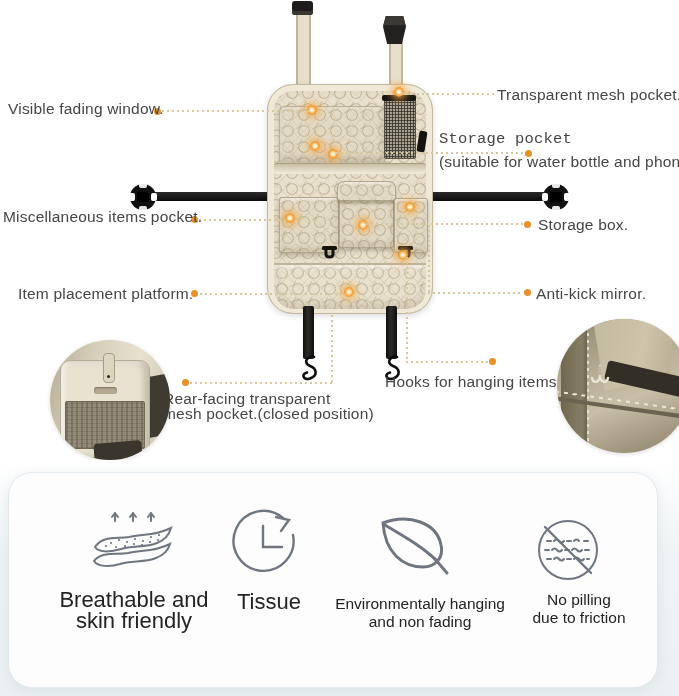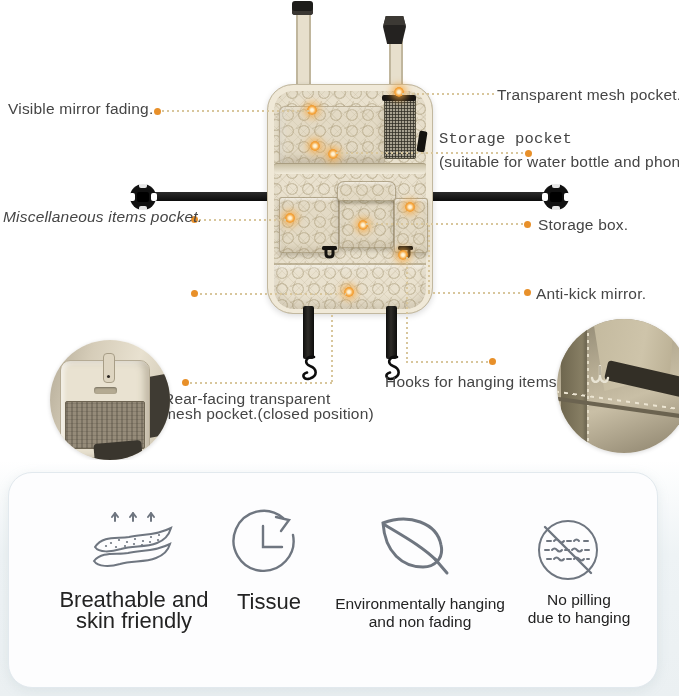--- a/index.html
+++ b/index.html
@@ -146,26 +146,27 @@
 
   <div class="dot" style="left:154px;top:108px;"></div>
   <div class="dot" style="left:525px;top:150px;"></div>
   <div class="dot" style="left:191px;top:216px;"></div>
   <div class="dot" style="left:524px;top:221px;"></div>
   <div class="dot" style="left:191px;top:290px;"></div>
   <div class="dot" style="left:524px;top:289px;"></div>
   <div class="dot" style="left:489px;top:358px;"></div>
   <div class="dot" style="left:182px;top:379px;"></div>
 
-  <div class="callout" style="left:8px;top:100px;">Visible mirror fading.</div>
+  <div class="callout" style="left:8px;top:100px;">Visible fading window.</div>
   <div class="callout" style="left:497px;top:86px;">Transparent mesh pocket.</div>
   <div class="callout" style="left:439px;top:130px;font-family:Liberation Mono, monospace;">Storage pocket</div>
   <div class="callout" style="left:439px;top:153px;">(suitable for water bottle and phone).</div>
-  <div class="callout" style="left:3px;top:208px;font-style:italic;">Miscellaneous items pocket.</div>
+  <div class="callout" style="left:3px;top:208px;">Miscellaneous items pocket.</div>
   <div class="callout" style="left:538px;top:216px;">Storage box.</div>
+  <div class="callout" style="left:18px;top:285px;">Item placement platform.</div>
   <div class="callout" style="left:536px;top:285px;">Anti-kick mirror.</div>
   <div class="callout" style="left:385px;top:373px;">Hooks for hanging items.</div>
   <div class="callout" style="left:163px;top:390px;">Rear-facing transparent</div>
   <div class="callout" style="left:163px;top:405px;">mesh pocket.(closed position)</div>
 
   <div class="abs" style="left:50px;top:340px;width:120px;height:120px;border-radius:50%;overflow:hidden;
               background:linear-gradient(105deg,#b4ab97 0%,#d6cdb9 30%,#e8e1d0 62%,#c9c0ab 100%);box-shadow:0 1px 4px rgba(0,0,0,.15);">
     <div class="abs" style="right:-8px;top:36px;width:42px;height:60px;background:#3f3b33;transform:rotate(-10deg);border-radius:6px;"></div>
     <div class="abs" style="left:10px;top:20px;width:88px;height:96px;background:#e9e2d1;border:1px solid #b5ab95;border-radius:10px 10px 4px 4px;
                 box-shadow:inset -5px 0 7px rgba(120,108,85,.35), inset 3px 2px 4px rgba(255,255,255,.6);">
@@ -255,17 +256,17 @@
       <g stroke="#6f7680" stroke-width="2" fill="none" stroke-linecap="round">
         <circle cx="35" cy="35" r="29"></circle>
         <path d="M14,26 h4 m3,0 q2.5,-3 5,0 q2.5,3 5,0 m3,0 h4 m3,0 q2.5,-3 5,0 m5,0 h4"></path>
         <path d="M12,35 h4 m3,0 q2.5,-3 5,0 q2.5,3 5,0 m3,0 h4 m3,0 q2.5,-3 5,0 q2.5,3 5,0 m3,0 h4"></path>
         <path d="M14,44 h4 m3,0 q2.5,-3 5,0 q2.5,3 5,0 m3,0 h4 m3,0 q2.5,-3 5,0 q2.5,3 5,0 m3,0 h2"></path>
         <path d="M12,12 L58,58" stroke-width="2.4"></path>
       </g>
     </svg>
     <div class="feat-label feat-small" style="left:495px;top:118px;width:150px;">
       <div>No pilling</div>
-      <div>due to hanging</div>
+      <div>due to friction</div>
     </div>
   </div>
 
 </div>
 
 </body></html>

